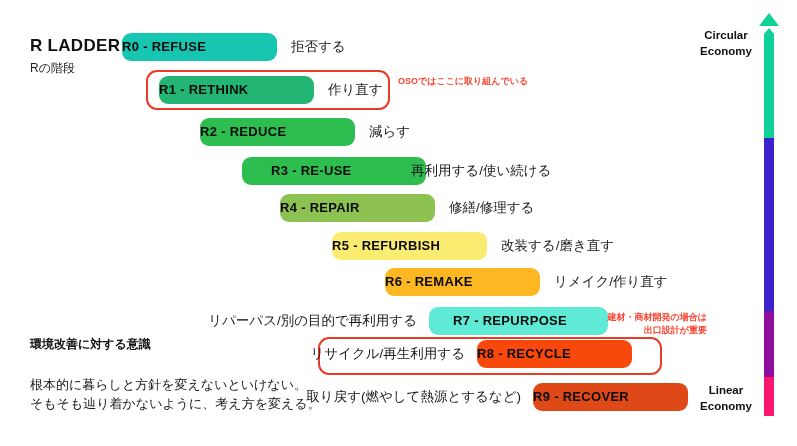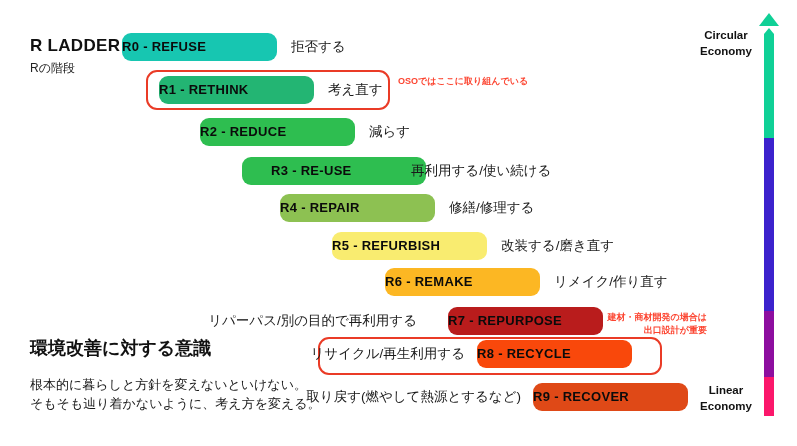--- a/index.html
+++ b/index.html
@@ -18,21 +18,21 @@
     position:absolute;height:28px;line-height:28px;font-size:13.5px;color:#1a1a1a;white-space:nowrap;
   }
   .rlabel.left{text-align:right;}
   .outline{
     position:absolute;border:2.5px solid #EA3B26;border-radius:11px;background:transparent;
   }
   .redtext{
     position:absolute;color:#FC4430;font-size:9px;font-weight:bold;line-height:13px;white-space:nowrap;
   }
   .redtext.center{text-align:right;}
-  .noteheading{position:absolute;font-size:18px;font-weight:bold;color:#111;}
+  .noteheading{position:absolute;font-size:12px;font-weight:bold;color:#111;}
   .noteline{position:absolute;font-size:13px;color:#1a1a1a;white-space:nowrap;}
   .axislabel{
     position:absolute;width:64px;font-size:11.5px;font-weight:bold;color:#111;
     text-align:center;line-height:1.35;
   }
   .barseg{position:absolute;left:764px;width:10px;}
   .tri{position:absolute;}
   .tri.up{clip-path:polygon(50% 0,0 100%,100% 100%);}
   .tri.down{clip-path:polygon(0 0,100% 0,50% 100%);}
 </style>
@@ -44,38 +44,38 @@
   <div class="title" style="left:30px;top:36px;">R LADDER</div>
   <div class="subtitle" style="left:30px;top:60px;">Rの階段</div>
 
   <div class="outline" style="left:146px;top:70px;width:240px;height:36px;"></div>
   <div class="outline" style="left:318px;top:337px;width:340px;height:34px;"></div>
 
   <div class="rbox" style="left: 122px; top: 33px; background: rgb(23, 198, 177);">R0 - REFUSE</div>
   <div class="rlabel" style="left:291px;top:33px;">拒否する</div>
 
   <div class="rbox" style="left: 159px; top: 76px; background: rgb(35, 181, 115);">R1 - RETHINK</div>
-  <div class="rlabel" style="left:328px;top:76px;">考え直す</div>
+  <div class="rlabel" style="left:328px;top:76px;">作り直す</div>
 
   <div class="rbox" style="left: 200px; top: 118px; background: rgb(46, 190, 80);">R2 - REDUCE</div>
   <div class="rlabel" style="left:369px;top:118px;">減らす</div>
 
   <div class="rbox" style="left: 242px; top: 157px; background: rgb(46, 190, 80); padding-left: 29px;">R3 - RE-USE</div>
   <div class="rlabel" style="left:411px;top:157px;">再利用する/使い続ける</div>
 
   <div class="rbox" style="left: 280px; top: 194px; background: rgb(141, 193, 82);">R4 - REPAIR</div>
   <div class="rlabel" style="left:449px;top:194px;">修繕/修理する</div>
 
   <div class="rbox" style="left: 332px; top: 232px; background: rgb(249, 236, 112);">R5 - REFURBISH</div>
   <div class="rlabel" style="left:501px;top:232px;">改装する/磨き直す</div>
 
   <div class="rbox" style="left: 385px; top: 268px; background: rgb(252, 183, 35);">R6 - REMAKE</div>
   <div class="rlabel" style="left:554px;top:268px;">リメイク/作り直す</div>
 
-  <div class="rbox" style="left: 448px; top: 307px; background: #b91c1c;">R7 - REPURPOSE</div>
+  <div class="rbox" style="left: 429px; top: 307px; background: #5eead4; padding-left: 24px;">R7 - REPURPOSE</div>
   <div class="rlabel left" style="right:380px;top:307px;">リパーパス/別の目的で再利用する</div>
 
   <div class="rbox" style="left: 477px; top: 340px; background: rgb(249, 72, 11);">R8 - RECYCLE</div>
   <div class="rlabel left" style="right:332px;top:340px;">リサイクル/再生利用する</div>
 
   <div class="rbox" style="left: 533px; top: 383px; background: rgb(223, 73, 23);">R9 - RECOVER</div>
   <div class="rlabel left" style="right:276px;top:383px;">取り戻す(燃やして熱源とするなど)</div>
 
   <div class="redtext" style="left:398px;top:75px;">OSOではここに取り組んでいる</div>
   <div class="redtext center" style="left:592px;top:311px;width:115px;">

